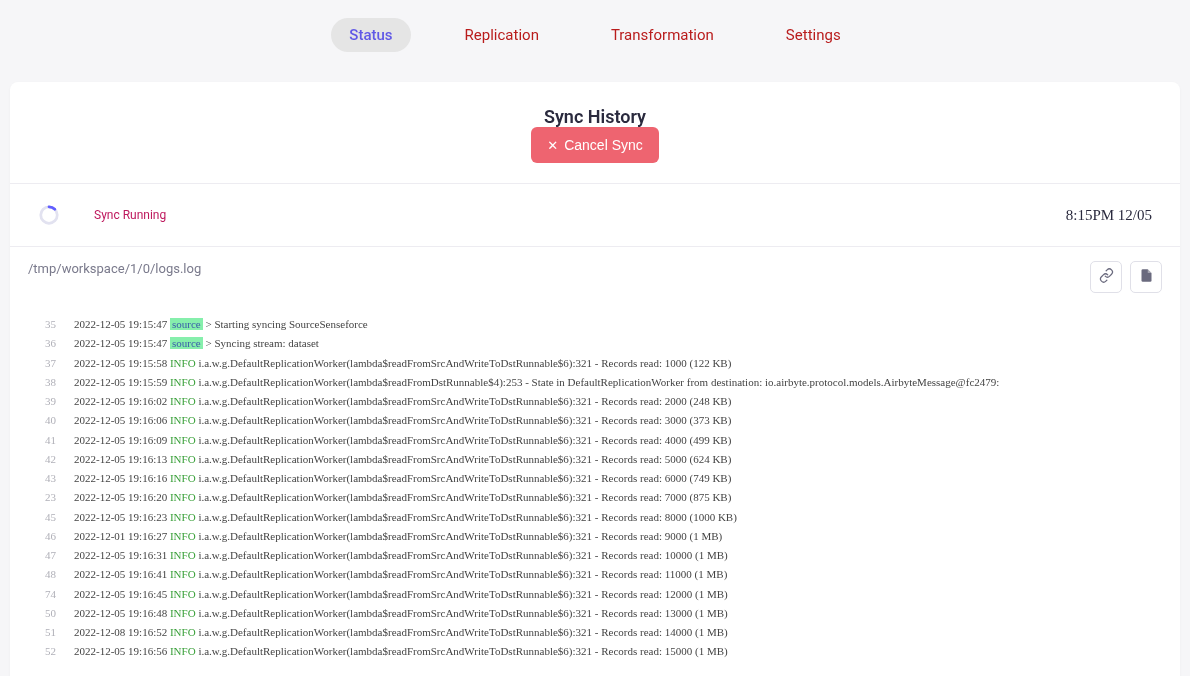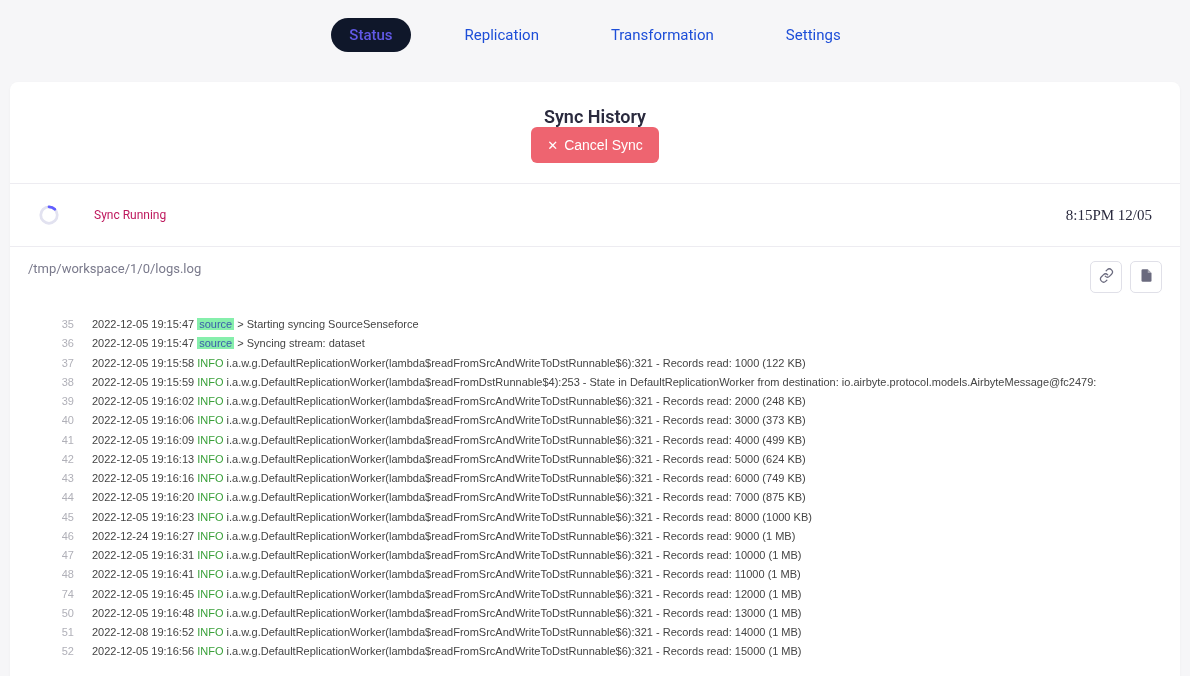--- a/index.html
+++ b/index.html
@@ -14,27 +14,27 @@
     }
     .tabs {
       display: flex;
       justify-content: center;
       gap: 36px;
       padding: 18px 0 30px 0;
       align-items: center;
     }
     .tab {
       font-size: 15px;
-      color: #1d4ed8;
+      color: #b91c1c;
       cursor: pointer;
       padding: 8px 18px;
       border-radius: 18px;
     }
     .tab.active {
-      background: #0f172a;
+      background: #e5e5e5;
       color: #6159e6;
       font-weight: 500;
     }
     .content-card {
       background: #fff;
       border-radius: 8px;
       margin: 0 10px 10px 10px;
       box-shadow: 0 1px 3px rgba(0,0,0,0.04);
       overflow: hidden;
     }
@@ -118,31 +118,30 @@
     }
     .icon-btn svg {
       width: 15px;
       height: 15px;
     }
     .log-viewer-wrapper {
       position: relative;
       padding: 0 14px 14px 14px;
     }
     .log-viewer {
-      font-family: Liberation Sans, sans-serif;
+      font-family: Liberation Serif, serif;
       font-size: 11px;
       line-height: 1.75;
       overflow-x: auto;
       overflow-y: auto;
       white-space: nowrap;
       color: #444;
       height: 370px;
       position: relative;
       padding-top: 8px;
-      margin-left: 18px;
     }
     .log-viewer::-webkit-scrollbar {
       height: 10px;
       width: 10px;
     }
     .log-viewer::-webkit-scrollbar-thumb {
       background: #c8c8cf;
       border-radius: 0;
     }
     .log-viewer::-webkit-scrollbar-track {
@@ -251,30 +250,30 @@
         </div>
         <div class="log-line">
           <span class="log-line-num">42</span>
           <span class="log-line-body"><span>2022-12-05 19:16:13</span> <span class="lvl-info">INFO</span><span> i.a.w.g.DefaultReplicationWorker(lambda$readFromSrcAndWriteToDstRunnable$6):321 - Records read: 5000 (624 KB)</span></span>
         </div>
         <div class="log-line">
           <span class="log-line-num">43</span>
           <span class="log-line-body"><span>2022-12-05 19:16:16</span> <span class="lvl-info">INFO</span><span> i.a.w.g.DefaultReplicationWorker(lambda$readFromSrcAndWriteToDstRunnable$6):321 - Records read: 6000 (749 KB)</span></span>
         </div>
         <div class="log-line">
-          <span class="log-line-num">44</span>
+          <span class="log-line-num">23</span>
           <span class="log-line-body"><span>2022-12-05 19:16:20</span> <span class="lvl-info">INFO</span><span> i.a.w.g.DefaultReplicationWorker(lambda$readFromSrcAndWriteToDstRunnable$6):321 - Records read: 7000 (875 KB)</span></span>
         </div>
         <div class="log-line">
           <span class="log-line-num">45</span>
           <span class="log-line-body"><span>2022-12-05 19:16:23</span> <span class="lvl-info">INFO</span><span> i.a.w.g.DefaultReplicationWorker(lambda$readFromSrcAndWriteToDstRunnable$6):321 - Records read: 8000 (1000 KB)</span></span>
         </div>
         <div class="log-line">
           <span class="log-line-num">46</span>
-          <span class="log-line-body"><span>2022-12-24 19:16:27</span> <span class="lvl-info">INFO</span><span> i.a.w.g.DefaultReplicationWorker(lambda$readFromSrcAndWriteToDstRunnable$6):321 - Records read: 9000 (1 MB)</span></span>
+          <span class="log-line-body"><span>2022-12-01 19:16:27</span> <span class="lvl-info">INFO</span><span> i.a.w.g.DefaultReplicationWorker(lambda$readFromSrcAndWriteToDstRunnable$6):321 - Records read: 9000 (1 MB)</span></span>
         </div>
         <div class="log-line">
           <span class="log-line-num">47</span>
           <span class="log-line-body"><span>2022-12-05 19:16:31</span> <span class="lvl-info">INFO</span><span> i.a.w.g.DefaultReplicationWorker(lambda$readFromSrcAndWriteToDstRunnable$6):321 - Records read: 10000 (1 MB)</span></span>
         </div>
         <div class="log-line">
           <span class="log-line-num">48</span>
           <span class="log-line-body"><span>2022-12-05 19:16:41</span> <span class="lvl-info">INFO</span><span> i.a.w.g.DefaultReplicationWorker(lambda$readFromSrcAndWriteToDstRunnable$6):321 - Records read: 11000 (1 MB)</span></span>
         </div>
         <div class="log-line">

